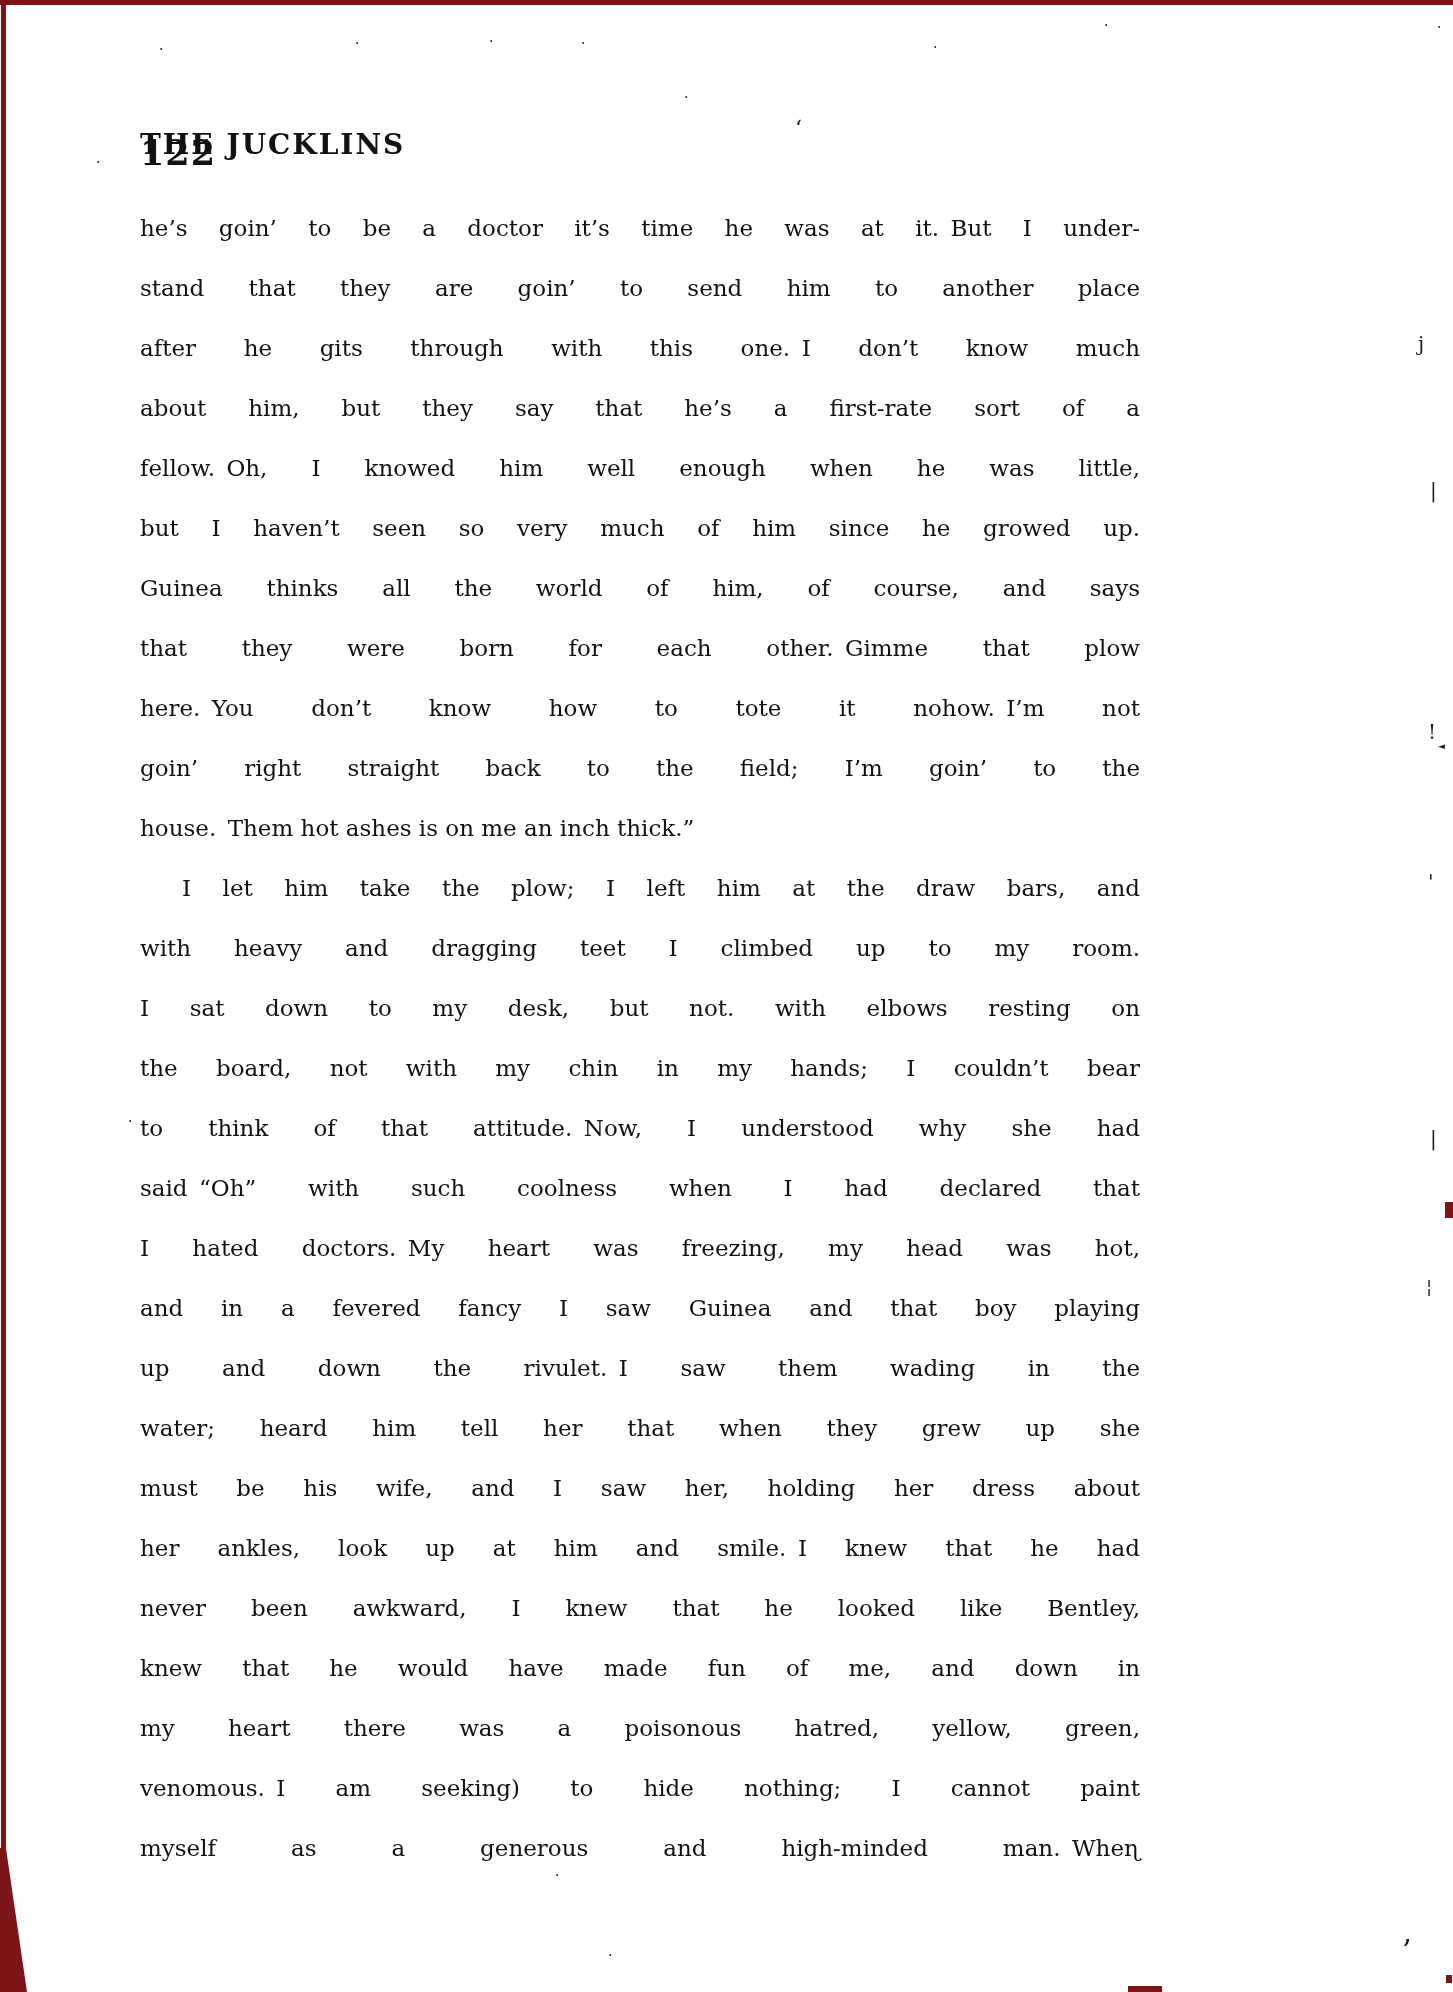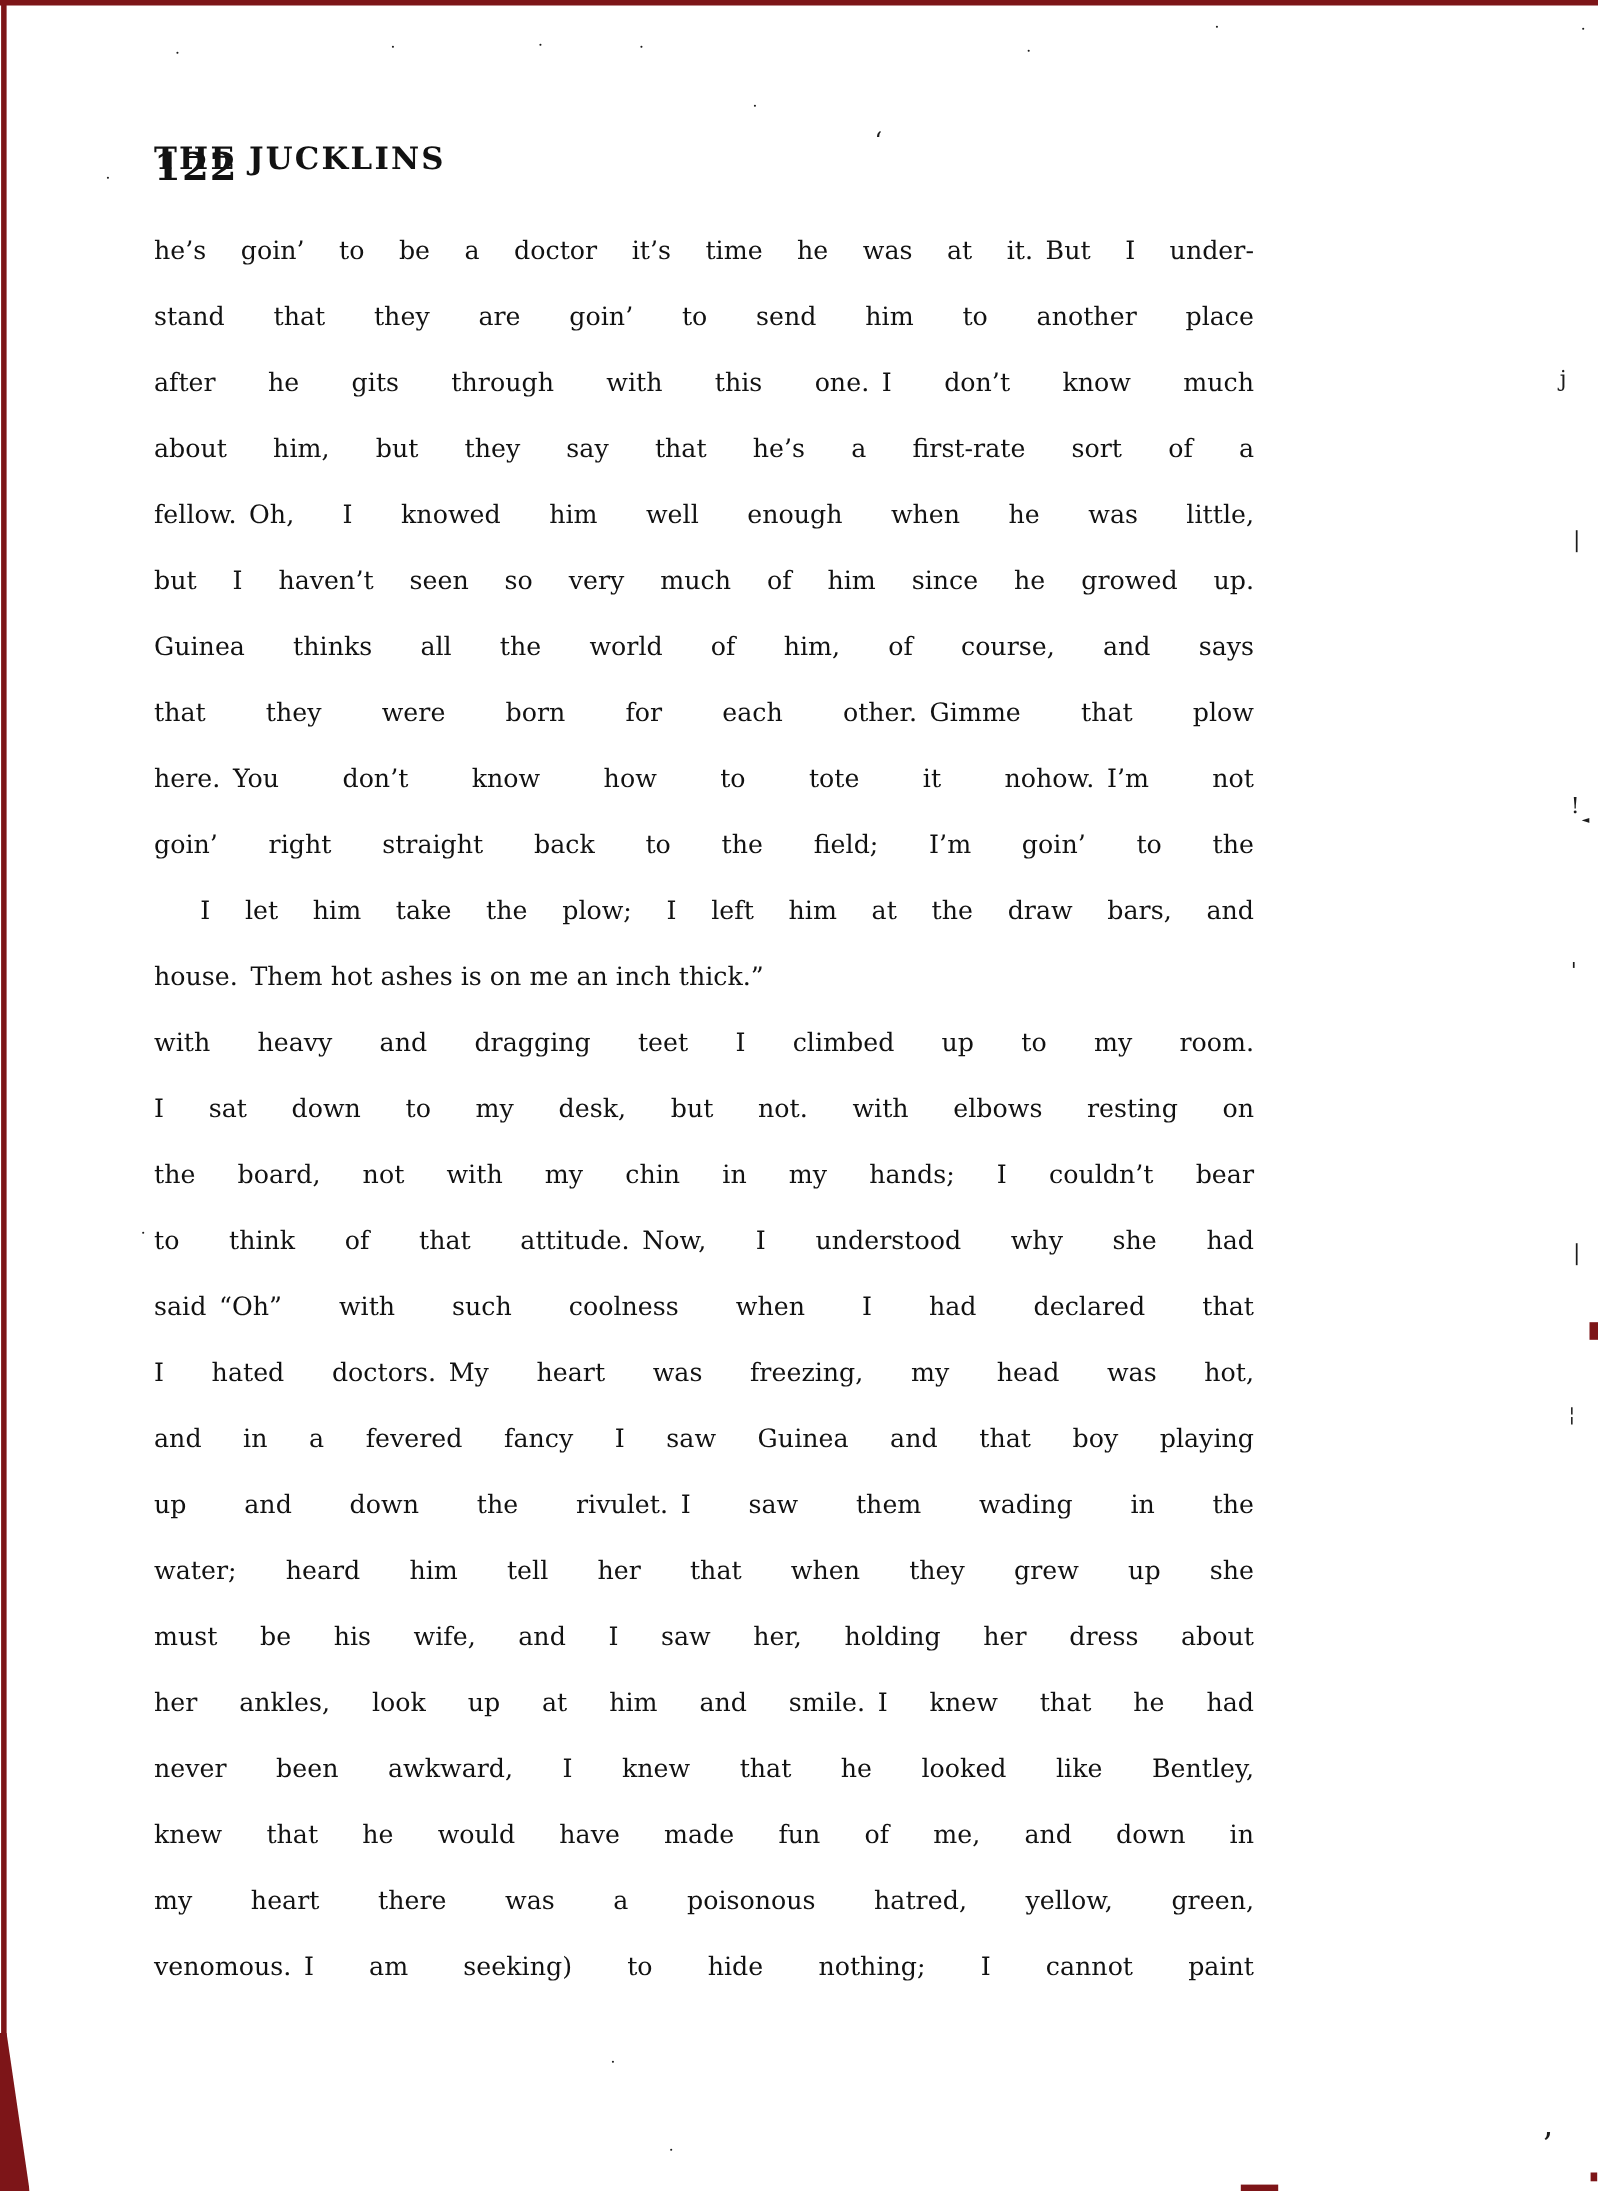--- a/index.html
+++ b/index.html
@@ -71,37 +71,38 @@
       <div class="line">he’s goin’ to be a doctor it’s time he was at it. But I under-</div>
       <div class="line">stand that they are goin’ to send him to another place</div>
       <div class="line">after he gits through with this one. I don’t know much</div>
       <div class="line">about him, but they say that he’s a first-rate sort of a</div>
       <div class="line">fellow. Oh, I knowed him well enough when he was little,</div>
       <div class="line">but I haven’t seen so very much of him since he growed up.</div>
       <div class="line">Guinea thinks all the world of him, of course, and says</div>
       <div class="line">that they were born for each other. Gimme that plow</div>
       <div class="line">here. You don’t know how to tote it nohow. I’m not</div>
       <div class="line">goin’ right straight back to the field; I’m goin’ to the</div>
+      <div class="line noj">house. Them hot ashes is on me an inch thick.”</div>
       <div class="line ind">I let him take the plow; I left him at the draw bars, and</div>
-      <div class="line noj">house. Them hot ashes is on me an inch thick.”</div>
       <div class="line">with heavy and dragging teet I climbed up to my room.</div>
       <div class="line">I sat down to my desk, but not. with elbows resting on</div>
       <div class="line">the board, not with my chin in my hands; I couldn’t bear</div>
       <div class="line">to think of that attitude. Now, I understood why she had</div>
       <div class="line">said “Oh” with such coolness when I had declared that</div>
       <div class="line">I hated doctors. My heart was freezing, my head was hot,</div>
       <div class="line">and in a fevered fancy I saw Guinea and that boy playing</div>
       <div class="line">up and down the rivulet. I saw them wading in the</div>
       <div class="line">water; heard him tell her that when they grew up she</div>
       <div class="line">must be his wife, and I saw her, holding her dress about</div>
       <div class="line">her ankles, look up at him and smile. I knew that he had</div>
       <div class="line">never been awkward, I knew that he looked like Bentley,</div>
       <div class="line">knew that he would have made fun of me, and down in</div>
       <div class="line">my heart there was a poisonous hatred, yellow, green,</div>
       <div class="line">venomous. I am seeking) to hide nothing; I cannot paint</div>
+      <div class="line">myself as a generous and high-minded man. Wheɳ</div>
     </div>
 
 <span class="speck" style="left: 96px; top: 155px; color: rgb(28, 28, 28);">·</span>
     <span class="speck" style="left: 159px; top: 42px; color: rgb(28, 28, 28);">·</span>
     <span class="speck" style="left: 355px; top: 36px; color: rgb(28, 28, 28);">·</span>
     <span class="speck" style="left: 489px; top: 34px; color: rgb(28, 28, 28);">·</span>
     <span class="speck" style="left: 581px; top: 36px; color: rgb(28, 28, 28);">·</span>
     <span class="speck" style="left: 684px; top: 90px; color: rgb(28, 28, 28);">·</span>
     <span class="speck" style="left: 795px; top: 118px; font-size: 22px; color: rgb(28, 28, 28);">‘</span>
     <span class="speck" style="left: 933px; top: 40px; color: rgb(28, 28, 28);">·</span>

